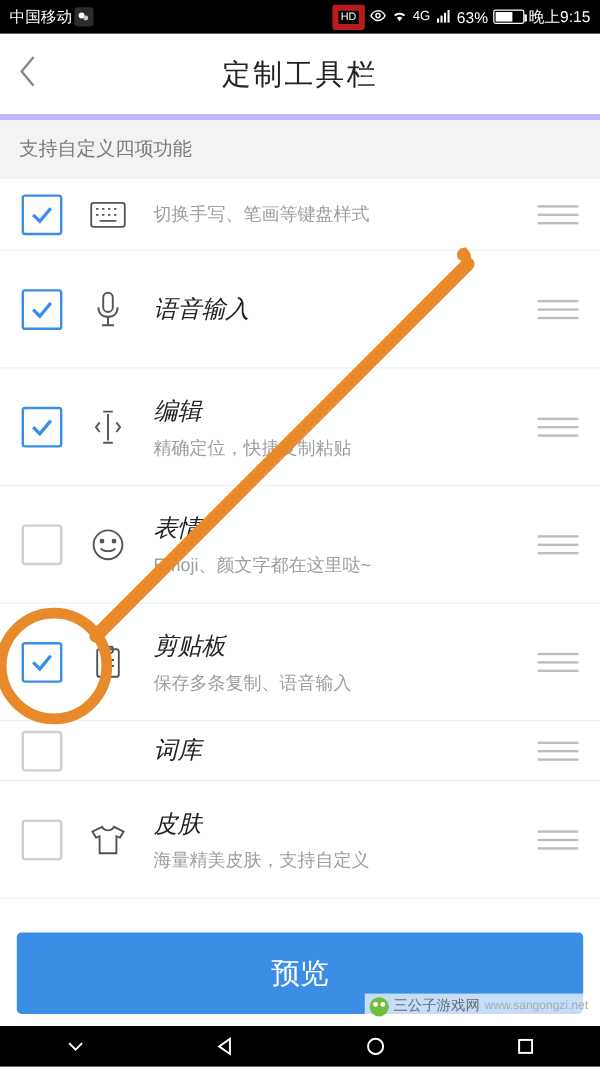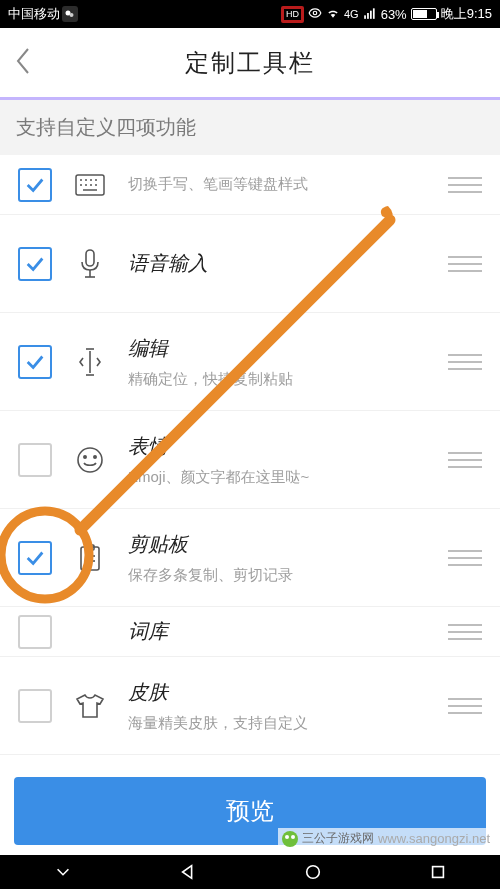--- a/index.html
+++ b/index.html
@@ -3,30 +3,30 @@
 <meta charset="utf-8">
 <style>
   * { margin: 0; padding: 0; box-sizing: border-box; }
   body { width: 500px; height: 889px; font-family: -apple-system, "PingFang SC", "Microsoft YaHei", sans-serif; background: #fff; overflow: hidden; position: relative; }
 
   .status-bar { height: 28px; background: #000; color: #fff; display: flex; align-items: center; justify-content: space-between; padding: 0 8px; font-size: 13px; }
   .status-left { display: flex; align-items: center; gap: 2px; }
   .status-right { display: flex; align-items: center; gap: 4px; }
   .status-right .small-ico { font-size: 11px; }
   .wechat-ico { width: 16px; height: 16px; border-radius: 3px; background: #2c2c2c; display:flex; align-items:center; justify-content:center; font-size:10px; }
-  .hd-badge { border:3px solid #b91c1c; border-radius:2px; font-size:9px; padding:0 2px; line-height:11px;margin-left:16px; }
+  .hd-badge { border:5px solid #b91c1c; border-radius:2px; font-size:9px; padding:0 2px; line-height:11px;margin-left:16px; }
   .batt { display:inline-block; width:26px; height:12px; border:1px solid #fff; border-radius:2px; position:relative; }
   .batt::after { content:""; position:absolute; right:-3px; top:3px; width:2px; height:6px; background:#fff; }
   .batt-fill { position:absolute; left:1px; top:1px; bottom:1px; width:60%; background:#fff; }
 
-  .header { height: 72px; display:flex; align-items:center; justify-content:center; position:relative; border-bottom:3px solid #c4b5fd; }
+  .header { height: 72px; display:flex; align-items:center; justify-content:center; position:relative; border-bottom:5px solid #c4b5fd;font-family:Liberation Mono, monospace; }
   .header .back { position:absolute; left:14px; top:50%; transform:translateY(-50%); }
   .header .title { font-size: 24px; color:#222; letter-spacing:2px; }
 
-  .hint-bar { background:#f3f3f3; color:#7a7a7a; font-size:20px; padding:14px 16px; }
+  .hint-bar { background:#f3f3f3; color:#7a7a7a; font-size:16px; padding:14px 16px; }
 
   .list { height: 650px; overflow:hidden; }
   .row { display:flex; align-items:center; padding: 0 18px; height:98px; border-bottom:1px solid #f0f0f0; gap:18px; }
   .row.cut { height:60px; } 
 
   .chk { width:34px; height:34px; border:2px solid #3a8ee6; border-radius:3px; display:flex; align-items:center; justify-content:center; flex-shrink:0; }
   .chk.unchecked { border-color:#d0d0d0; }
   .chk svg { display:none; }
   .chk.checked svg { display:block; }
 
@@ -220,21 +220,21 @@
     <span class="row-ico">
       <svg width="24" height="28" viewBox="0 0 24 28" fill="none" stroke="#555" stroke-width="1.6">
           <rect x="3" y="3" width="18" height="23" rx="2"></rect>
           <rect x="8" y="1" width="8" height="5" rx="1"></rect>
           <line x1="7" y1="12" x2="17" y2="12"></line>
           <line x1="7" y1="17" x2="17" y2="17"></line>
         </svg>
     </span>
     <div class="txt">
       <span class="row-title">剪贴板</span>
-      <span class="row-sub">保存多条复制、剪切记录</span>
+      <span class="row-sub">保存多条复制、语音输入</span>
     </div>
     <span class="drag">
         <span></span>
         <span></span>
         <span></span>
       </span>
   </div>
 
   <div class="row" style="height:50px">
     <span class="chk unchecked">
@@ -296,20 +296,20 @@
   <span>
       <svg width="18" height="18" viewBox="0 0 20 20" fill="none" stroke="#fff" stroke-width="1.8">
         <rect x="4" y="4" width="12" height="12"></rect>
       </svg>
     </span>
 </div>
 
 <div class="watermark">
   <span class="wm-ico"></span>
   <span>三公子游戏网</span>
-  <span style="font-size:13px;color:#aaa">www.sangongzi.net</span>
+  <span style="font-size:10px;color:#aaa">www.sangongzi.net</span>
 </div>
 
 <svg class="anno" width="500" height="889" style="left:0;top:0">
   <circle cx="45" cy="555" r="44" fill="none" stroke="#e88a2a" stroke-width="9"></circle>
   <path d="M80 530 L390 220" stroke="#e88a2a" stroke-width="11" stroke-linecap="round" fill="none"></path>
   <path d="M390 220 q6 -6 -2 -14 q-10 2 -6 10" fill="#e88a2a"></path>
 </svg>
 
 </body></html>

